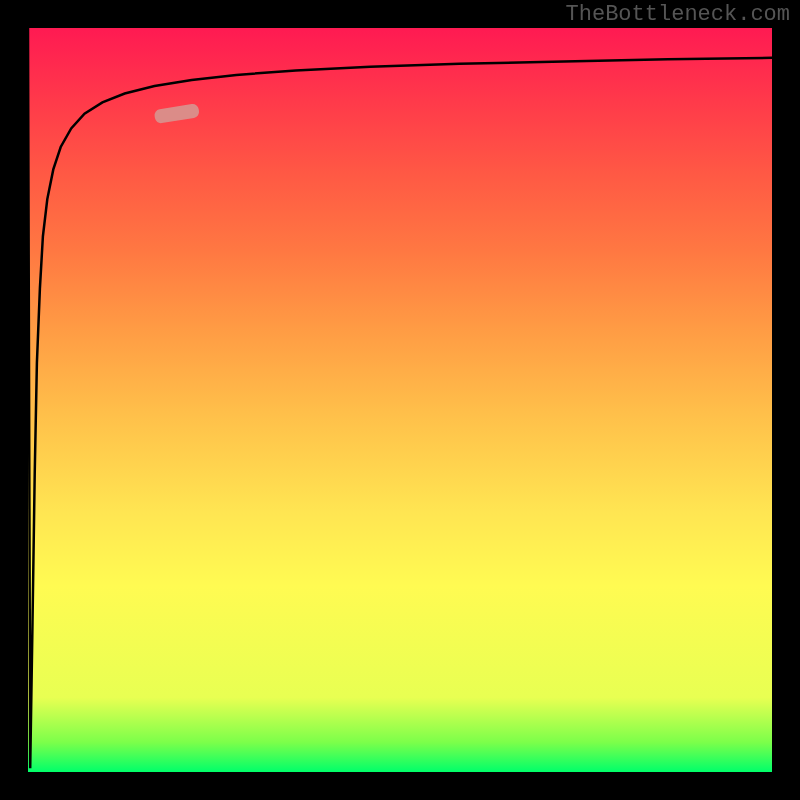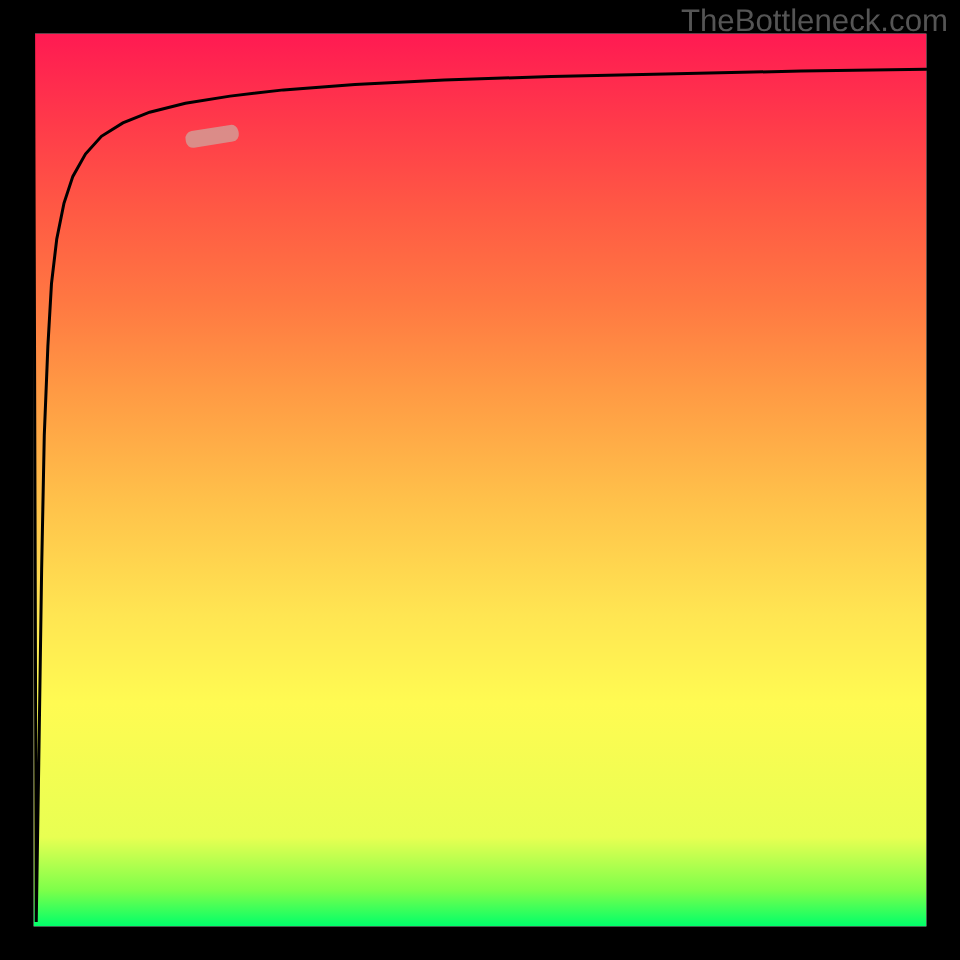--- a/index.html
+++ b/index.html
@@ -8,23 +8,23 @@
     height: 800px;
     background: #fff;
     font-family: Arial, Helvetica, sans-serif;
     position: relative;
     overflow: hidden;
   }
   .watermark {
     position: absolute;
     top: 2px;
     right: 10px;
-    font-size: 26px;
+    font-size: 22px;
     color: #555;
-    font-family: Liberation Sans, sans-serif;
+    font-family: Liberation Mono, monospace;
     z-index: 10;
   }
   .frame {
     position: absolute;
     left: 0;
     top: 0;
     width: 800px;
     height: 800px;
   }
   .plot-area {

